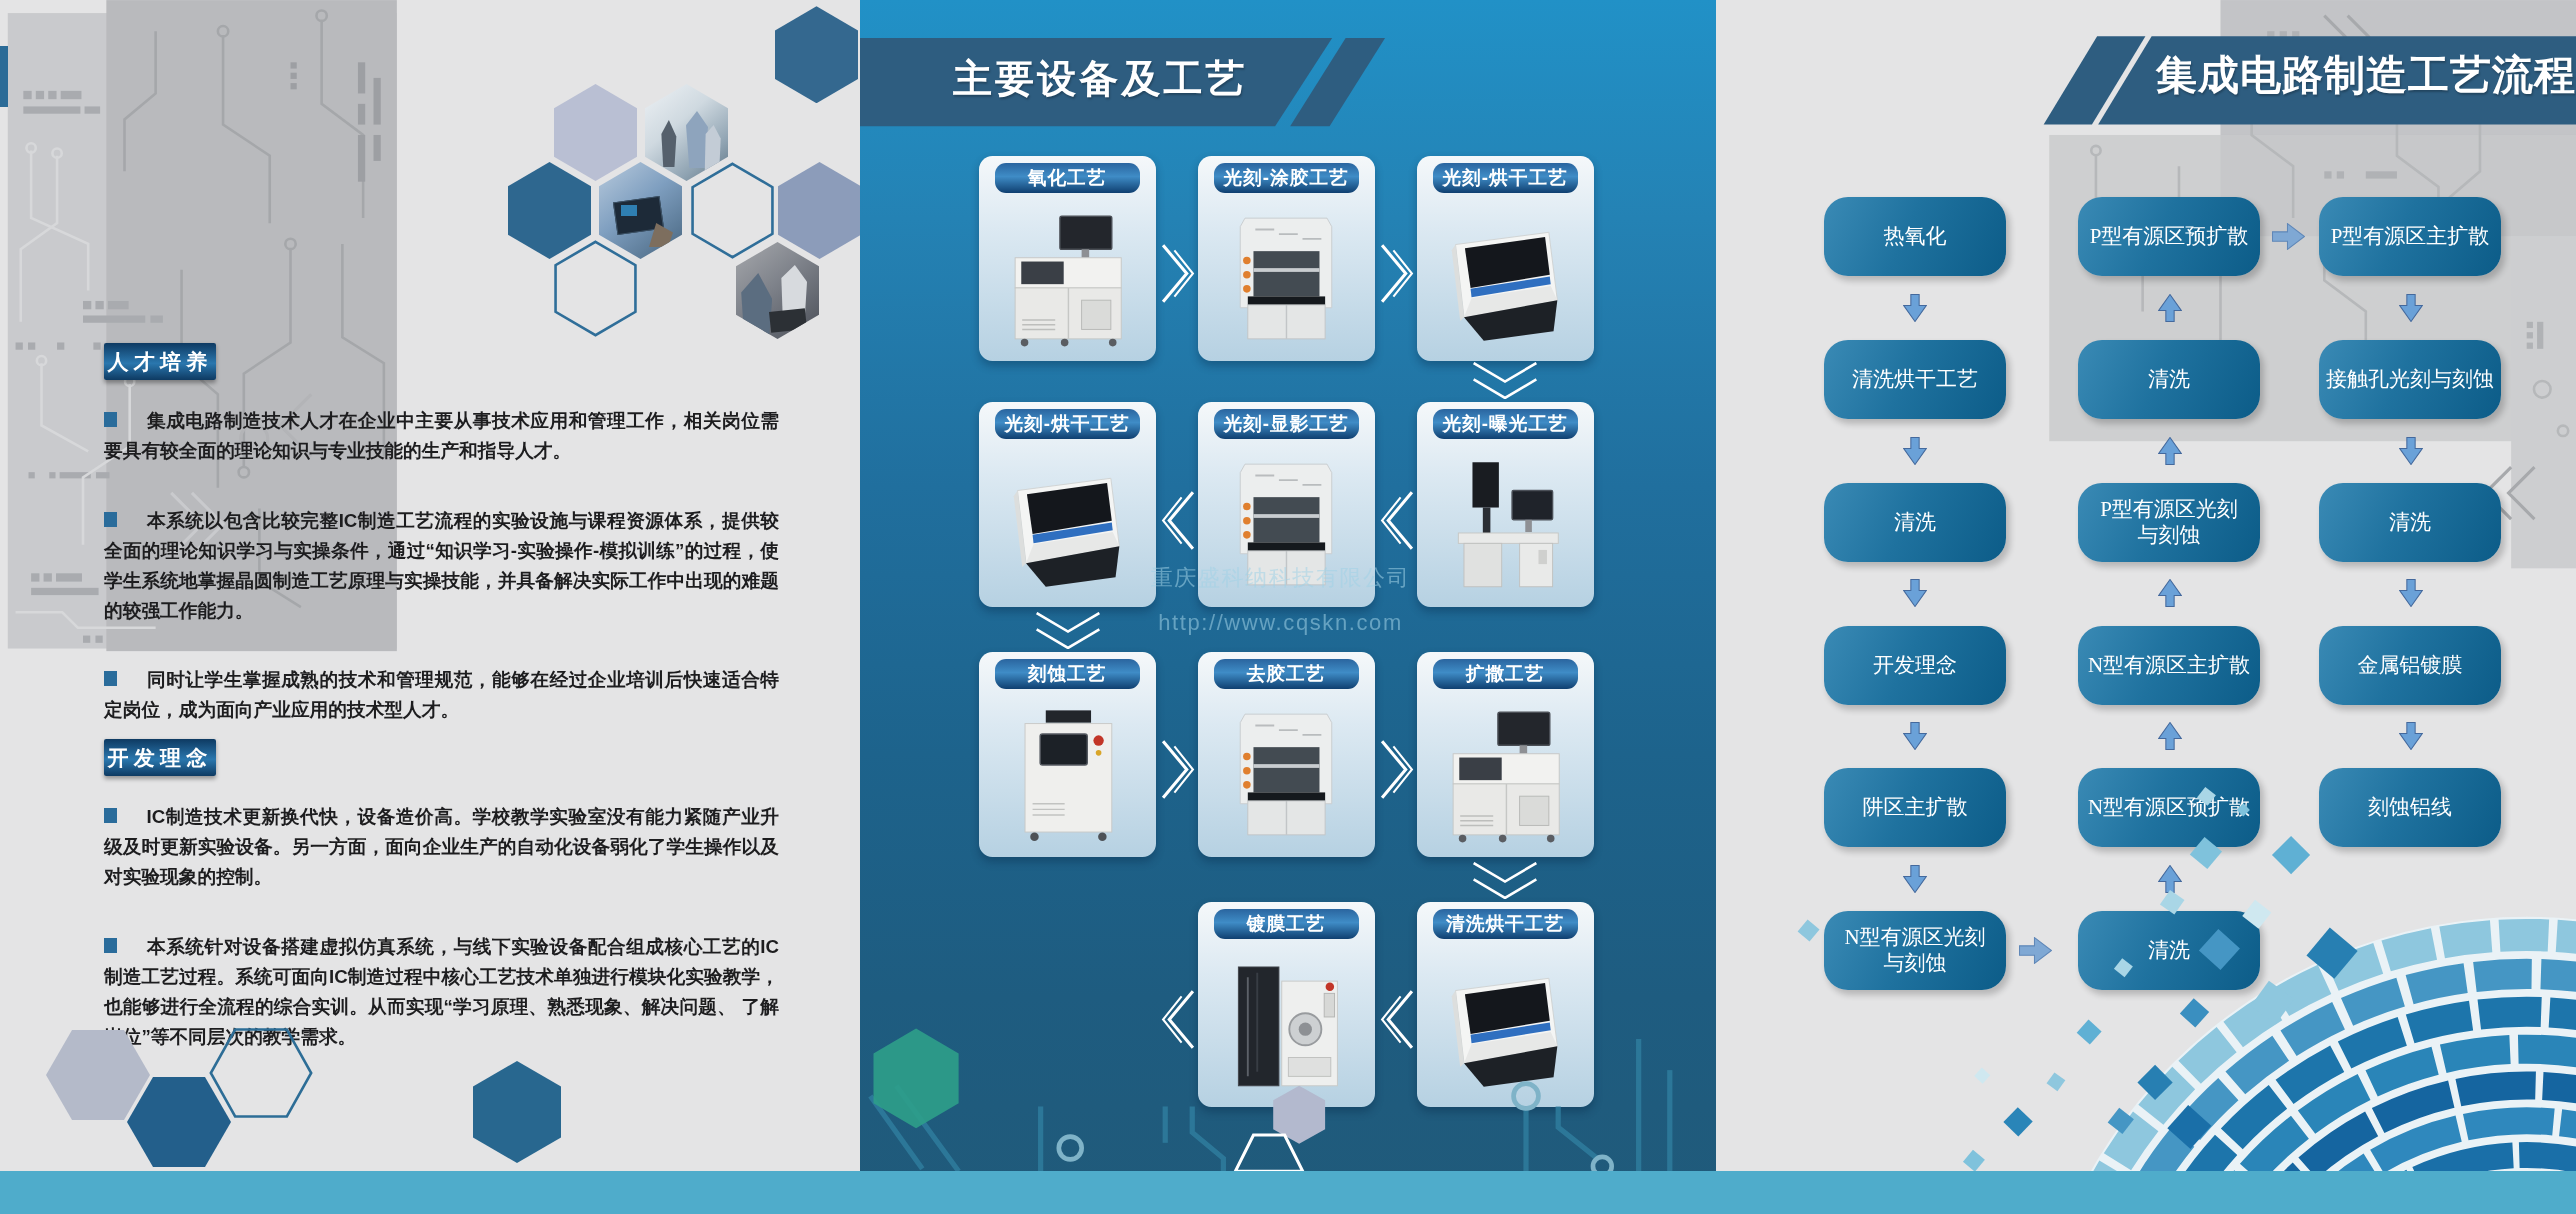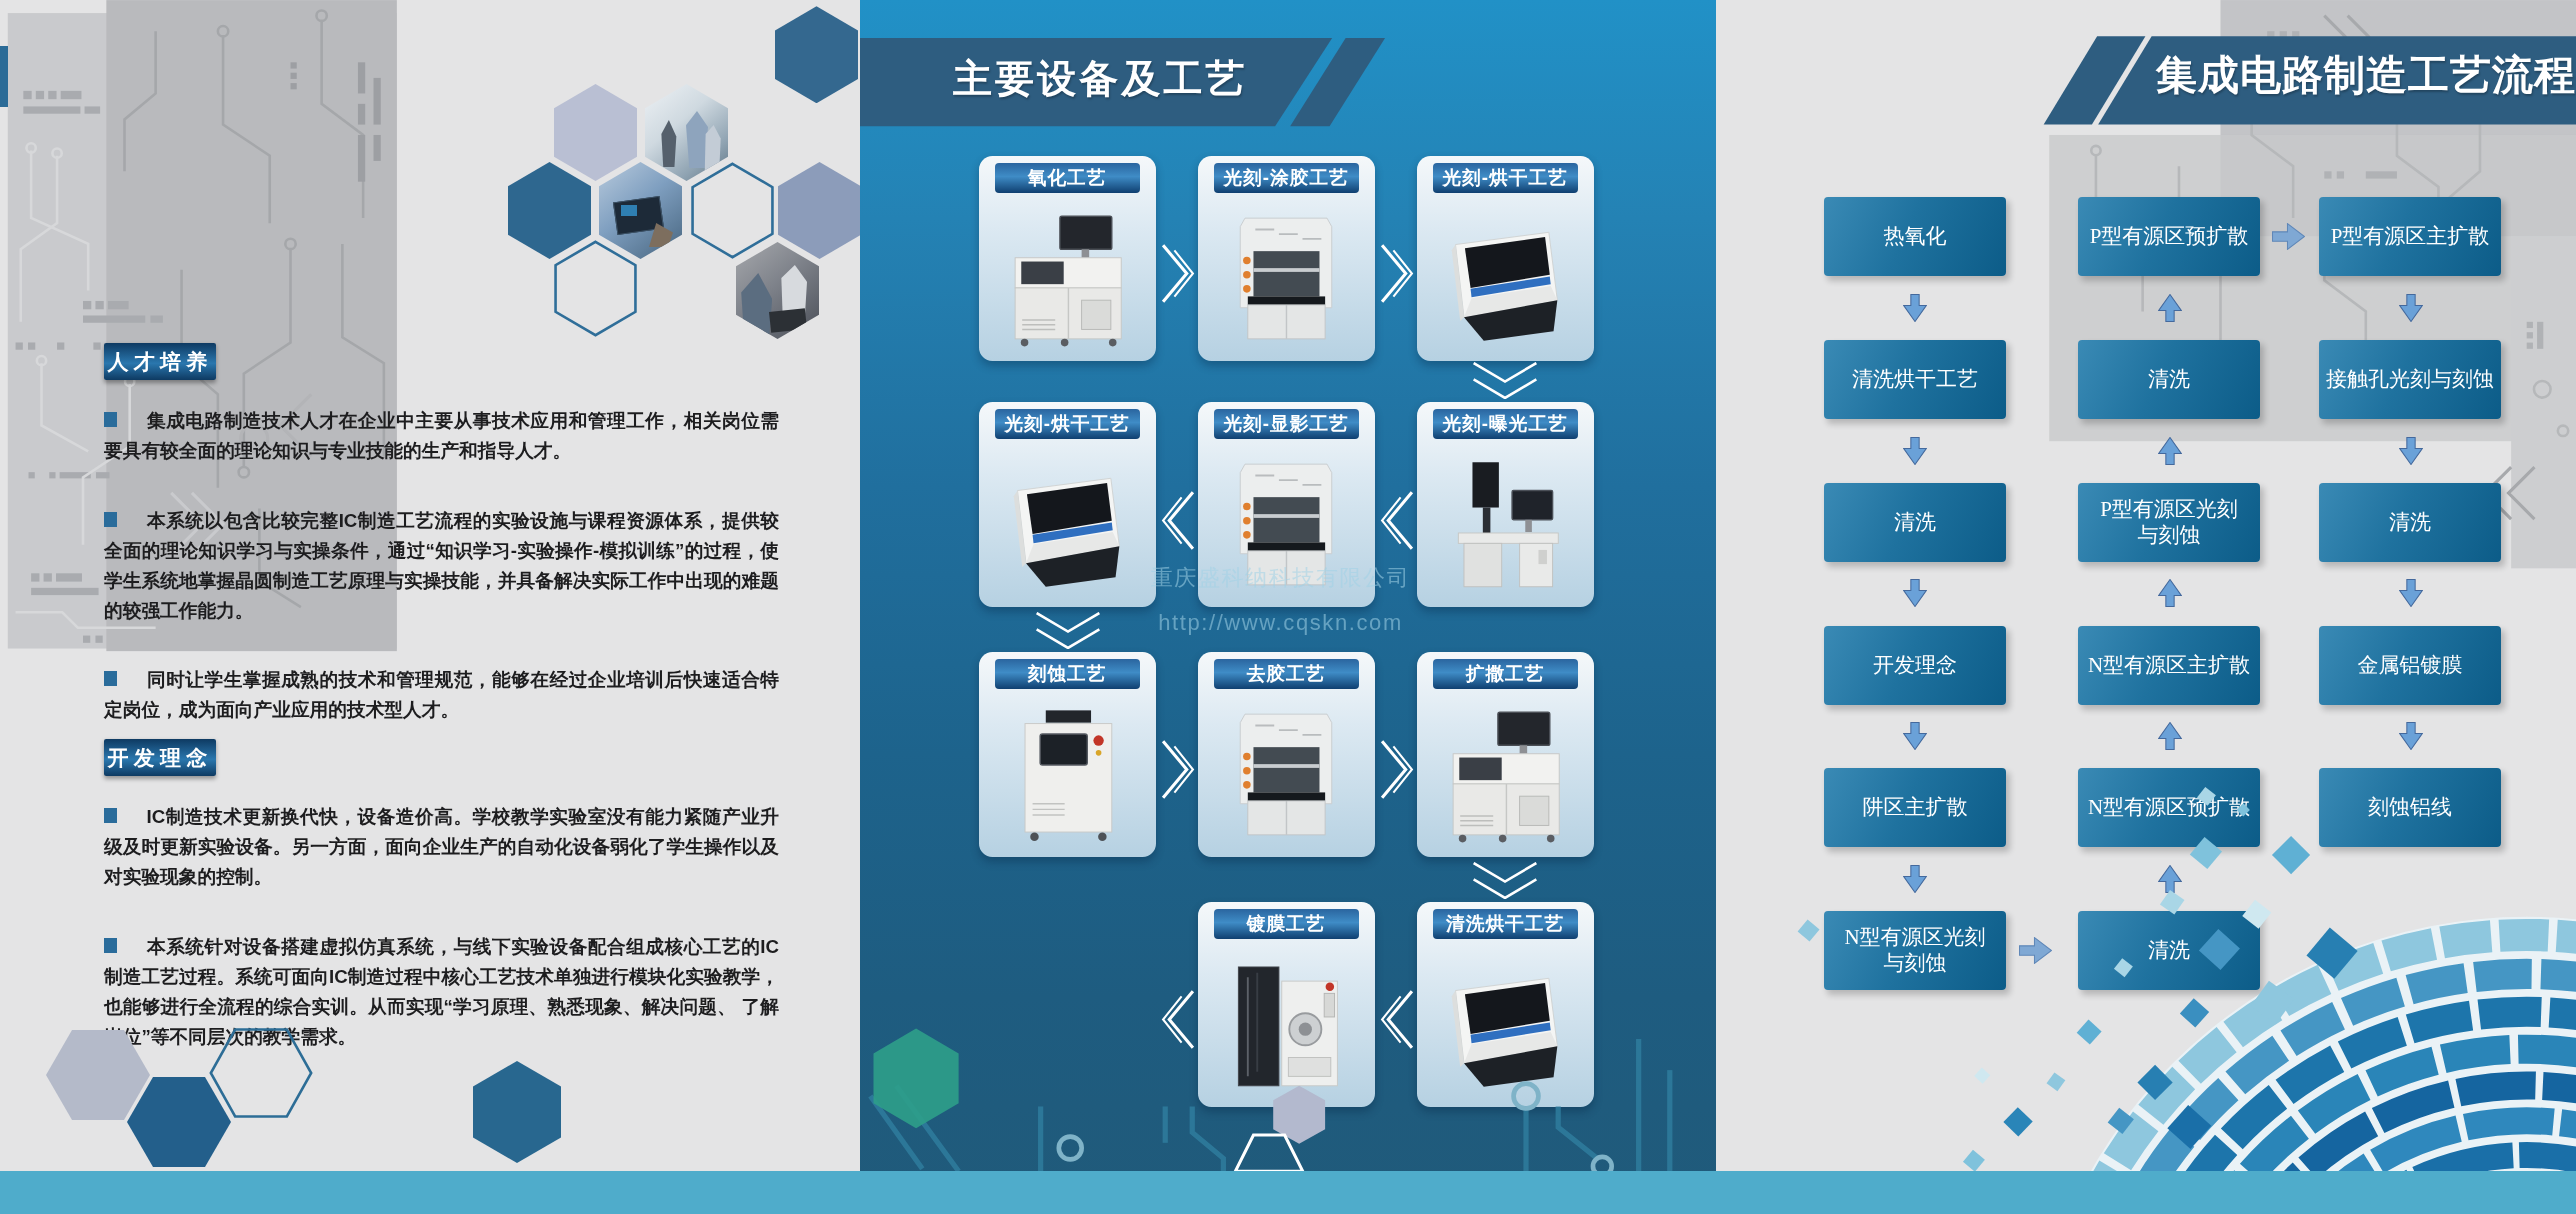--- a/index.html
+++ b/index.html
@@ -10,26 +10,26 @@
   .edge-tab{position:absolute;left:0;top:46px;width:8.3px;height:61px;background:#2b6b97;}
   .shead{position:absolute;left:104px;width:112px;height:37px;background:linear-gradient(180deg,#0e3a62 0%,#2a77ae 55%,#0e3a62 100%);color:#fff;font-size:21px;font-weight:bold;display:flex;align-items:center;justify-content:center;letter-spacing:5.2px;border-radius:2.1px;box-shadow:0 2.6px 4.7px rgba(0,0,0,.35);}
   .ltext{position:absolute;left:104px;width:675px;font-size:18.7px;font-weight:bold;color:#1d1d1f;line-height:30px;text-align:justify;}
   .bullet{display:inline-block;width:12.5px;height:14.5px;background:#2a6c9b;margin-right:30px;}
   
   .hexp{position:absolute;clip-path:polygon(50% 0,100% 25%,100% 75%,50% 100%,0 75%,0 25%);}
   .hexf{position:absolute;clip-path:polygon(25% 0,75% 0,100% 50%,75% 100%,25% 100%,0 50%);}
   
   .panel-mid{position:absolute;left:860px;top:0;width:856px;height:1215px;background:linear-gradient(180deg,#2191c7 0%,#2482b4 18%,#206f9e 40%,#1d638c 62%,#1e5c80 82%,#205a7a 100%);}
   .card{position:absolute;width:177px;height:205px;border-radius:13.5px;background:linear-gradient(180deg,#f5f8fa 0%,#dce9f2 35%,#b6d1e2 100%);box-shadow:0 4.2px 8.3px rgba(0,25,55,.3);}
-  .clabel{position:absolute;left:15.6px;top:7.3px;width:145px;height:30px;border-radius:4px;background:linear-gradient(180deg,#2a659f 0%,#3f8cc6 45%,#0f3f70 100%);color:#fff;font-weight:bold;font-size:18.7px;display:flex;align-items:center;justify-content:center;letter-spacing:1px;white-space:nowrap;}
+  .clabel{position:absolute;left:15.6px;top:7.3px;width:145px;height:30px;border-radius:11px;background:linear-gradient(180deg,#2a659f 0%,#3f8cc6 45%,#0f3f70 100%);color:#fff;font-weight:bold;font-size:18.7px;display:flex;align-items:center;justify-content:center;letter-spacing:1px;white-space:nowrap;}
   .machine{position:absolute;left:10.4px;top:46px;width:156px;height:153px;}
   .wm{position:absolute;color:rgba(160,210,230,.55);text-align:center;width:363px;font-size:22px;letter-spacing:1.6px;}
   
   .panel-right{position:absolute;left:1717px;top:0;width:859px;height:1215px;}
-  .fbox{position:absolute;width:182px;height:79px;border-radius:4px;background:linear-gradient(115deg,#3a8ab5 0%,#1f729f 45%,#0c5c88 100%);color:#fff;display:flex;align-items:center;justify-content:center;text-align:center;font-family:"Liberation Serif",serif;font-size:21px;line-height:1.2;box-shadow:3.6px 4.7px 6.2px rgba(0,0,0,.2);padding:0 6.2px;box-sizing:border-box;white-space:pre-line;}
+  .fbox{position:absolute;width:182px;height:79px;border-radius:24px;background:linear-gradient(115deg,#3a8ab5 0%,#1f729f 45%,#0c5c88 100%);color:#fff;display:flex;align-items:center;justify-content:center;text-align:center;font-family:"Liberation Serif",serif;font-size:21px;line-height:1.2;box-shadow:3.6px 4.7px 6.2px rgba(0,0,0,.2);padding:0 6.2px;box-sizing:border-box;white-space:pre-line;}
   .title-mid{position:absolute;left:93px;top:52px;color:#fff;font-size:39px;font-weight:bold;letter-spacing:3.1px;text-shadow:1px 1.6px 2.1px rgba(0,0,0,.25);}
   .title-right{position:absolute;left:439px;top:48px;color:#fff;font-size:41px;font-weight:bold;letter-spacing:1px;text-shadow:1px 1.6px 2.1px rgba(0,0,0,.25);}
 </style>
 </head>
 <body>
 
 <svg width="0" height="0" style="position:absolute">
   <defs>
     <symbol id="m-cabmon" viewBox="0 0 330 300">
       <rect x="150" y="18" width="110" height="70" rx="4" fill="#23262c" stroke="#4a4e55" stroke-width="3"></rect>

